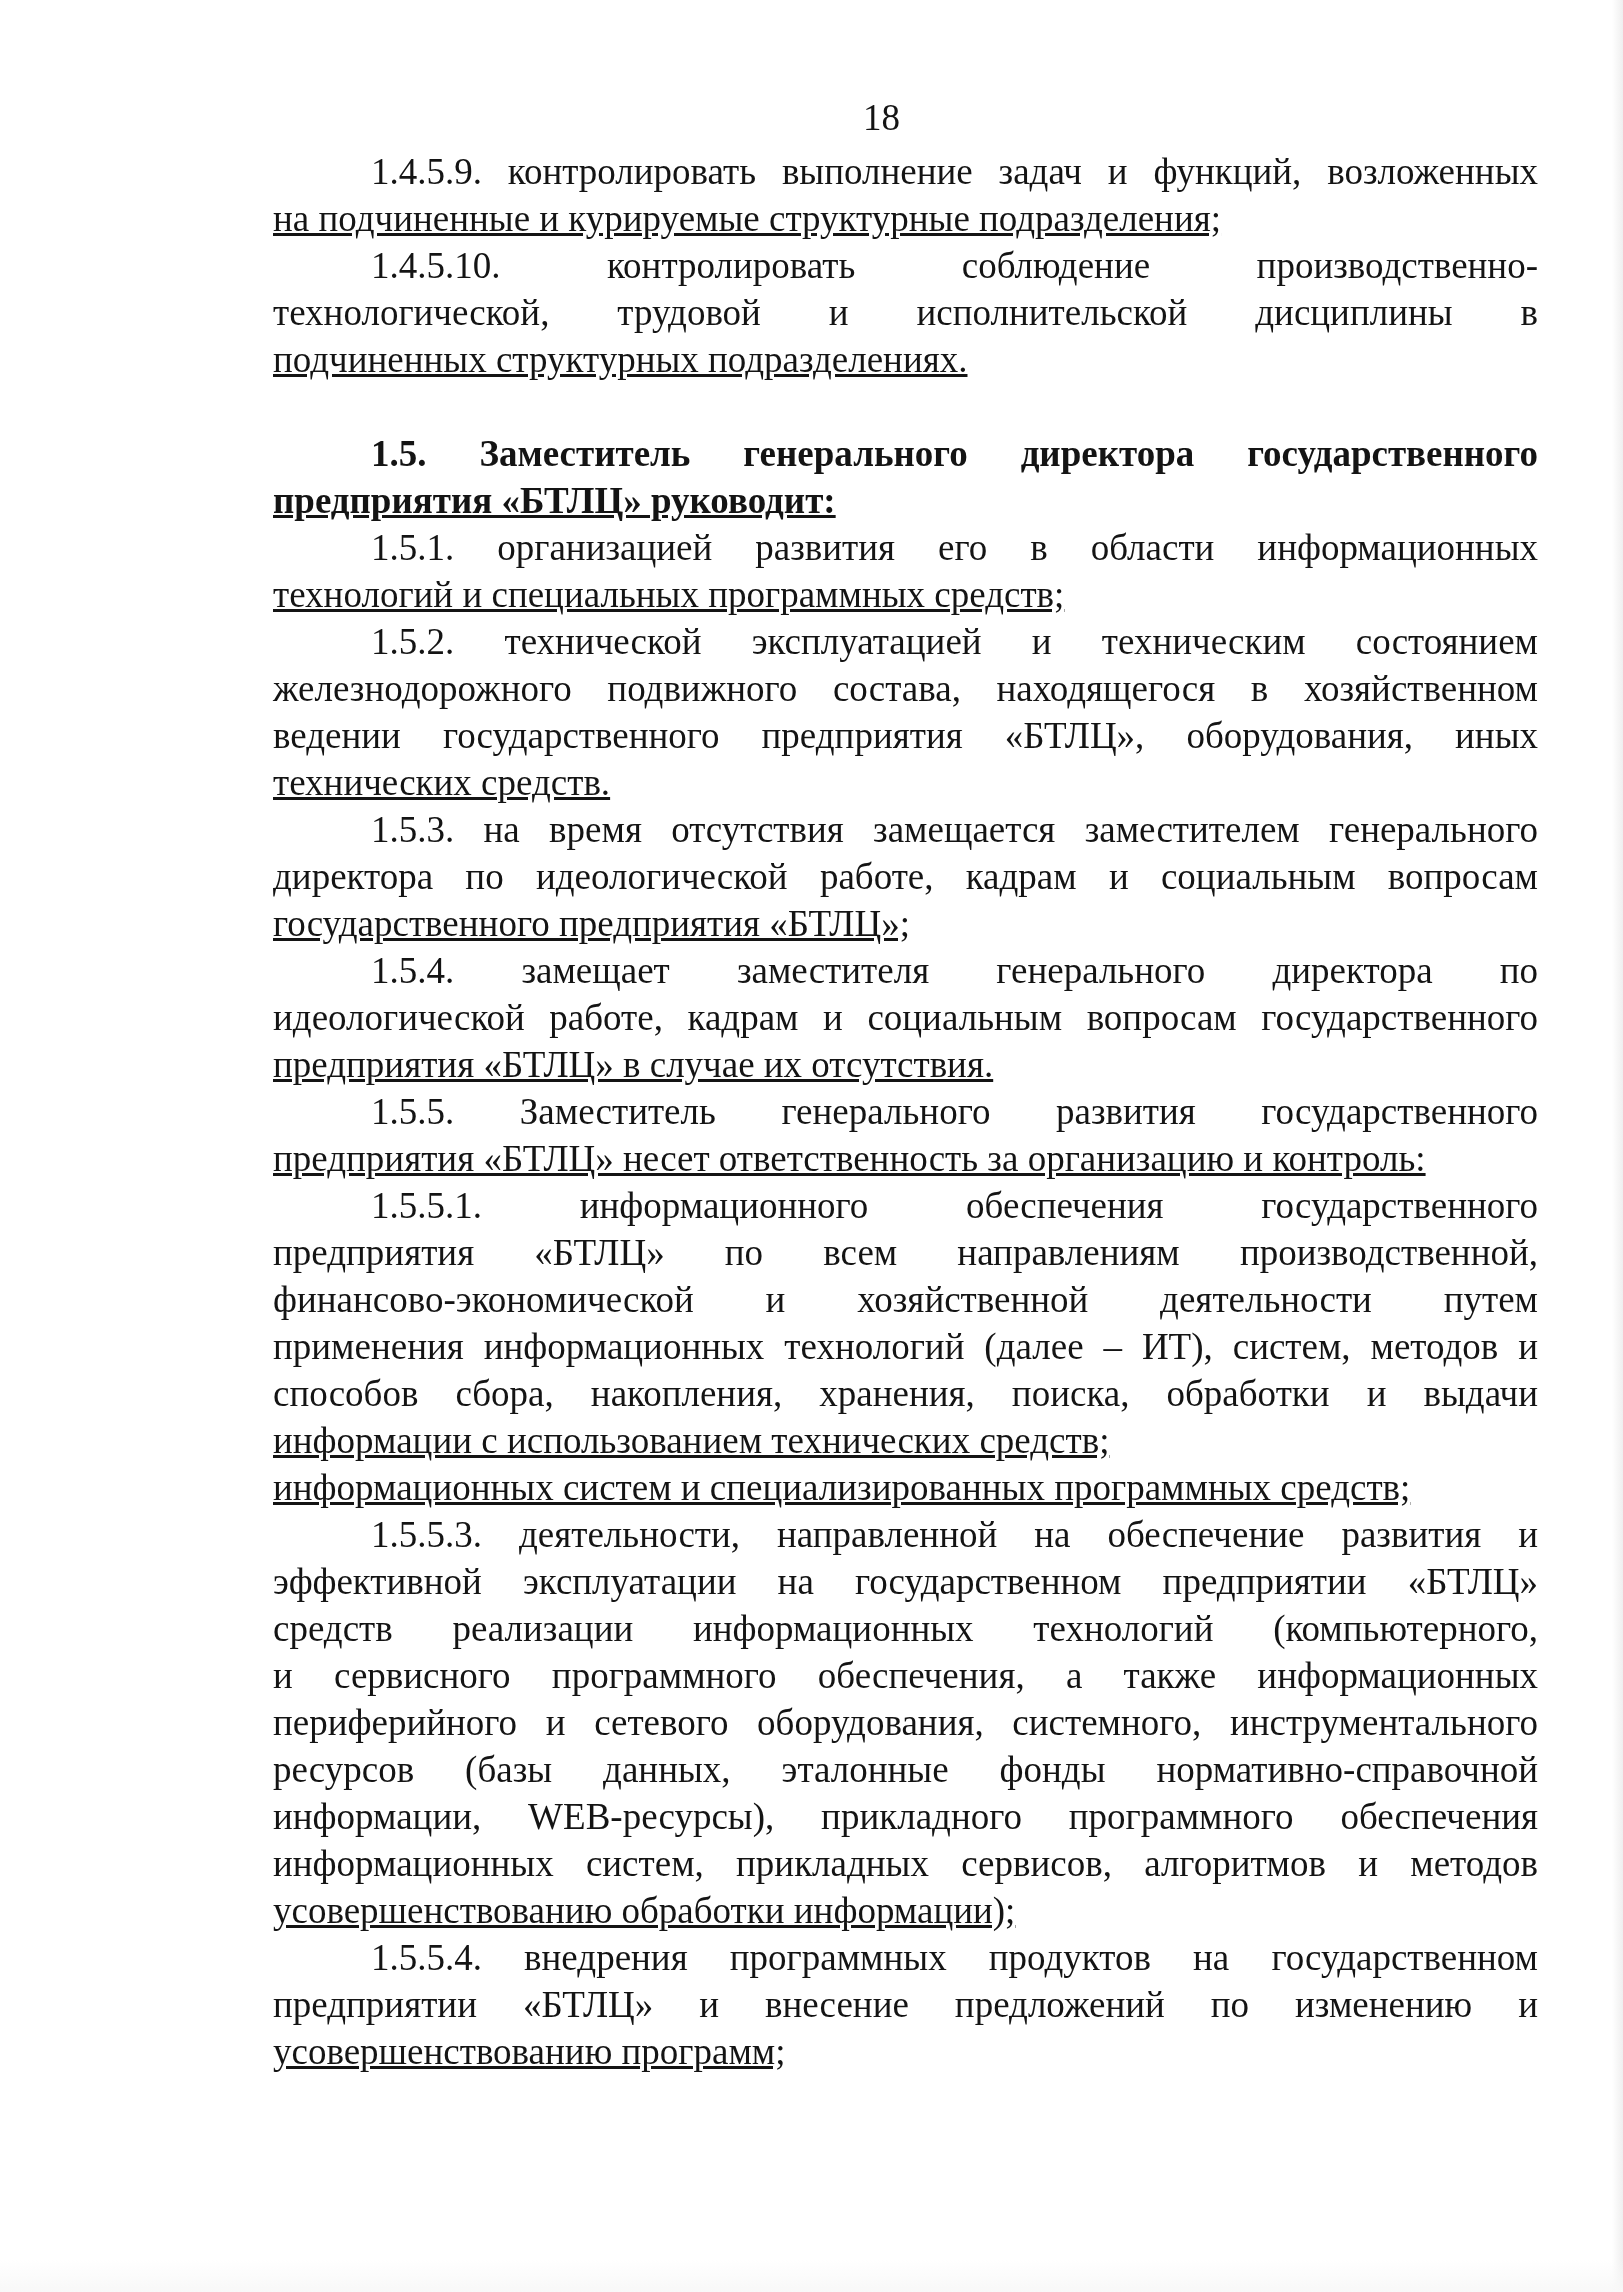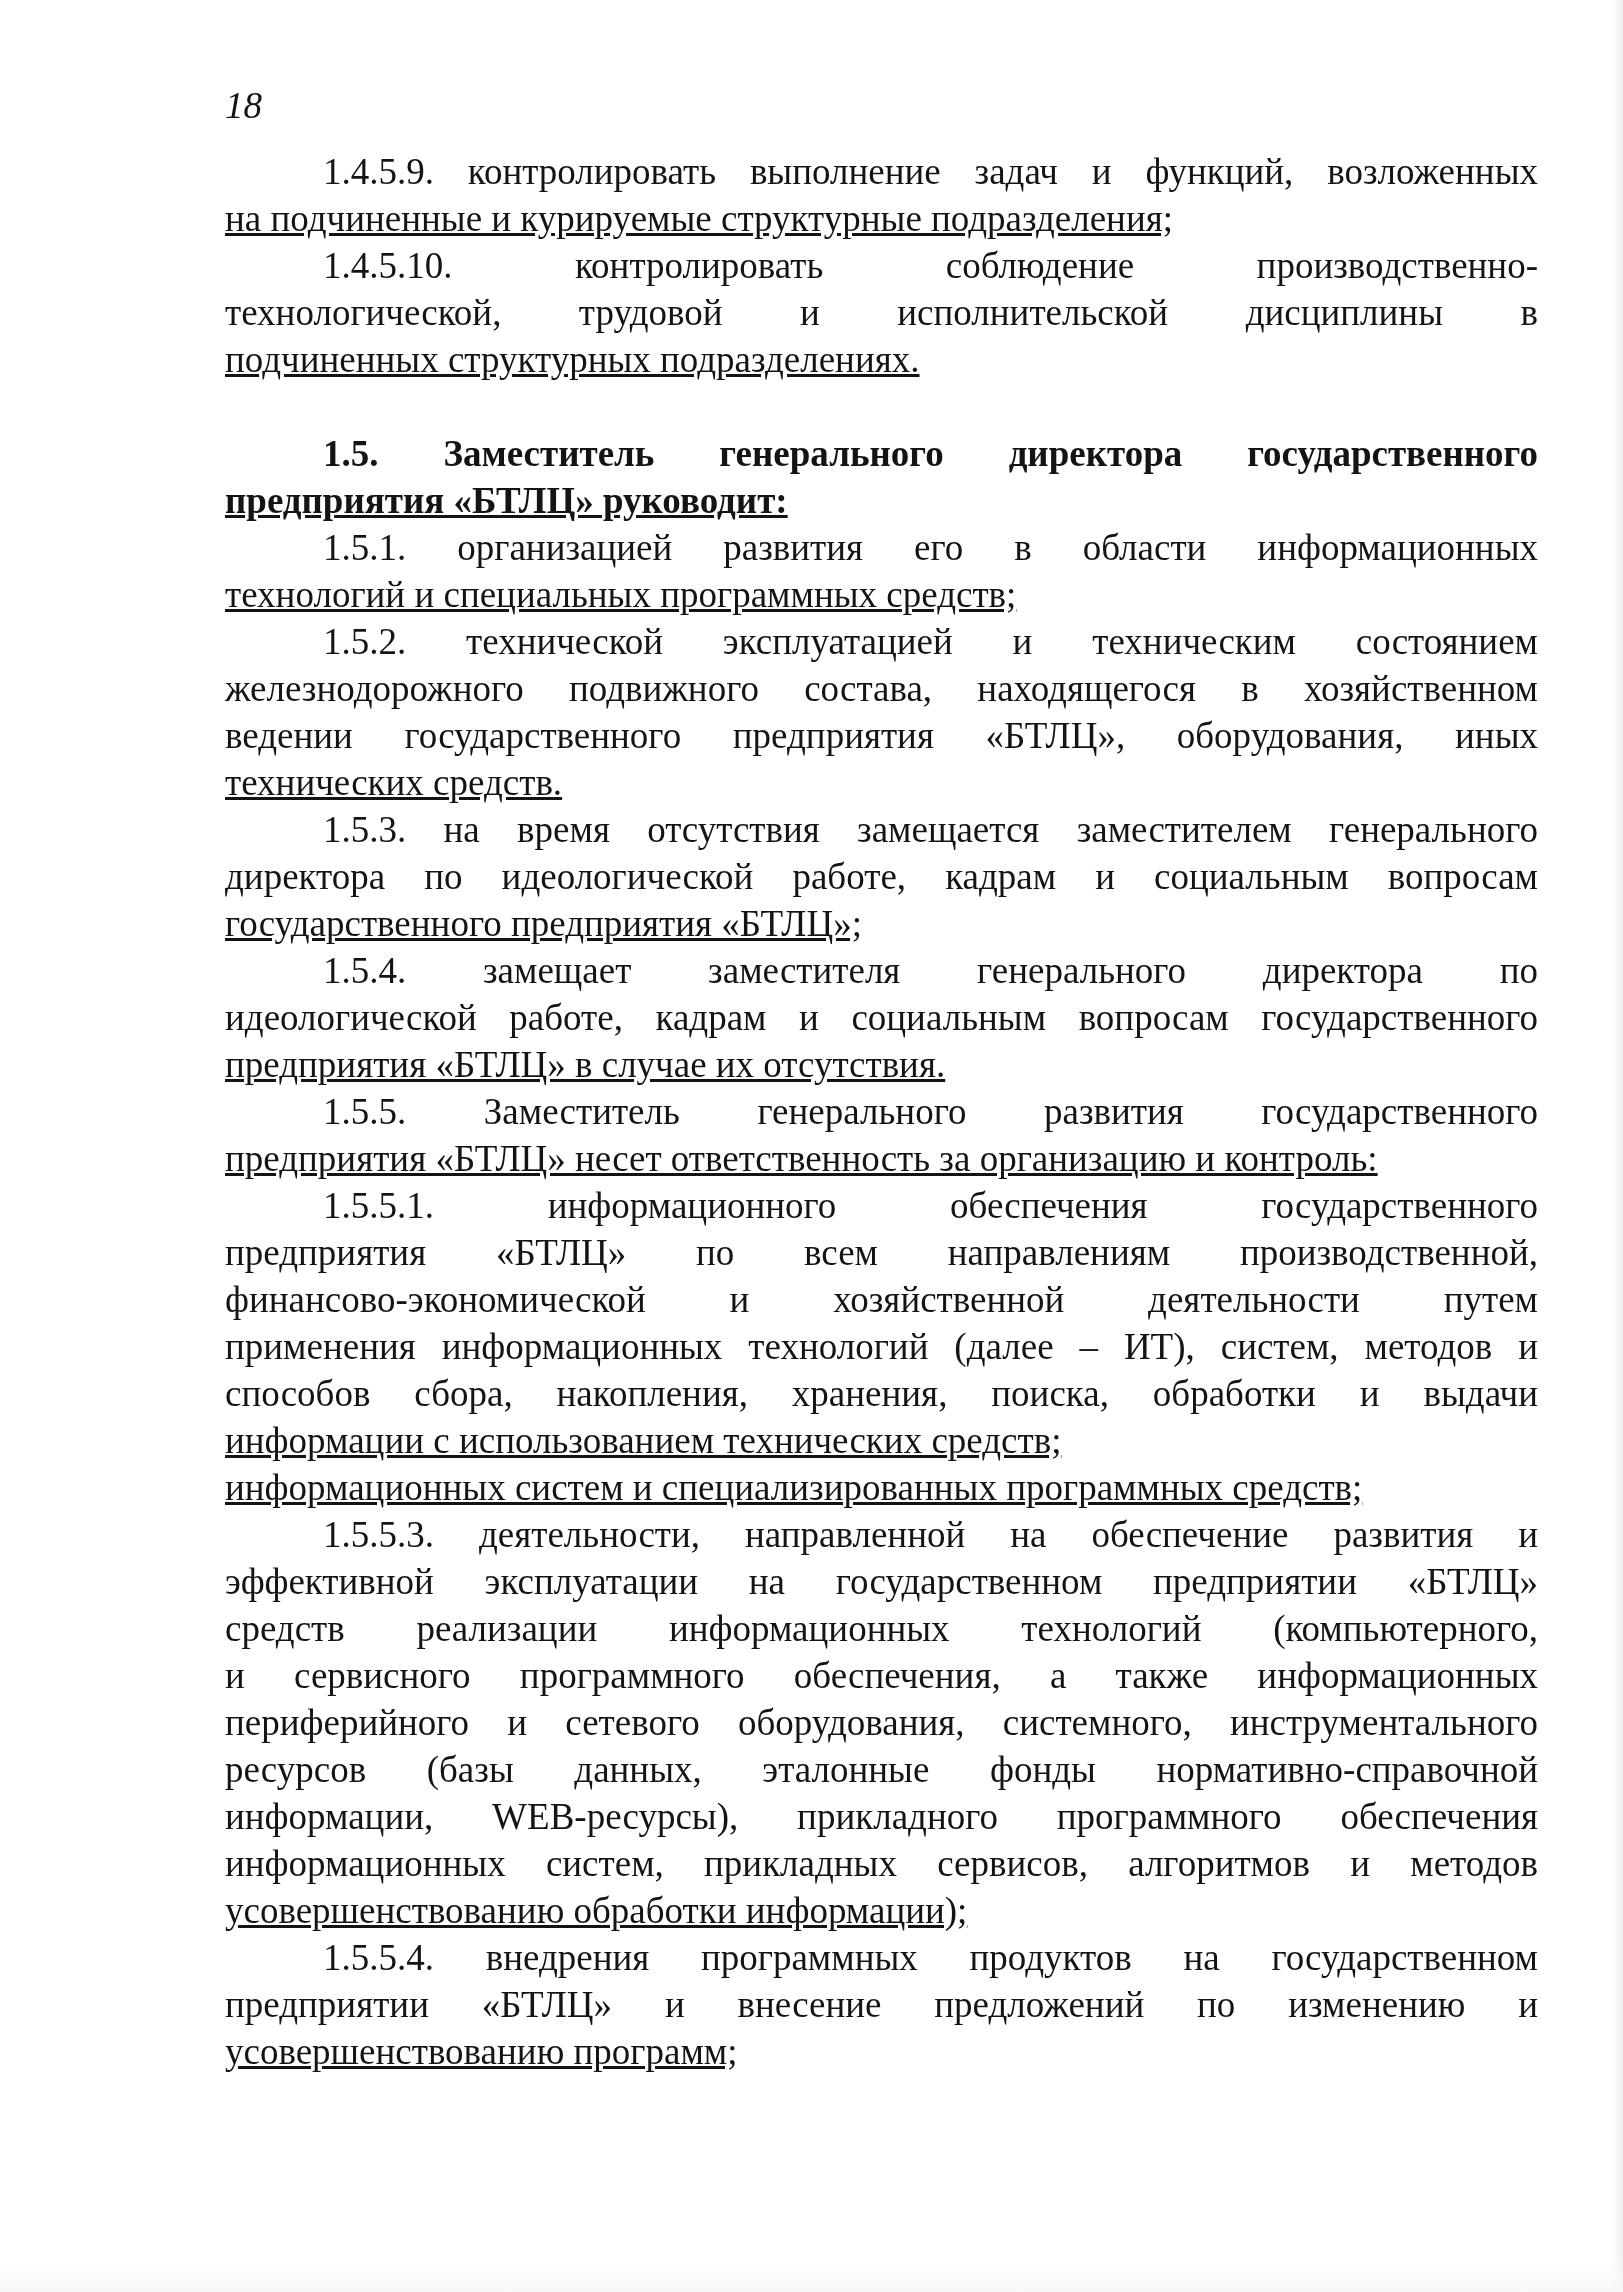--- a/index.html
+++ b/index.html
@@ -11,45 +11,45 @@
     position: relative;
     width: 1623px;
     height: 2293px;
     background: var(--paper, #ffffff);
     overflow: hidden;
     font-family: "Liberation Serif", "DejaVu Serif", serif;
     color: var(--ink, #141414);
   }
   .page-number {
     position: absolute;
-    top: 82px;
+    top: 94px;
     left: 225px;
     width: 1313px;
     font-size: 37px;
     line-height: 47px;
-    text-align: left;
-    font-style: italic;
+    text-align: center;
   }
   .doc-body {
     position: absolute;
     top: 148px;
     left: 225px;
     width: 1313px;
     font-size: 37px;
     line-height: 47px;
   }
   .para { margin: 0; }
   .para.spaced { margin-top: 47px; }
   .para.bold { font-weight: bold; }
   .line {
     text-align: justify;
     text-align-last: justify;
     white-space: normal;
     height: 47px;
     overflow: visible;
+    margin-left: 48px;
   }
   .line.last { text-align-last: left; text-decoration: underline; }
   .line.first { text-indent: 98px; }
   
   .scan-edge-right {
     position: absolute;
     top: 0;
     right: 0;
     width: 10.8px;
     height: 100%;

